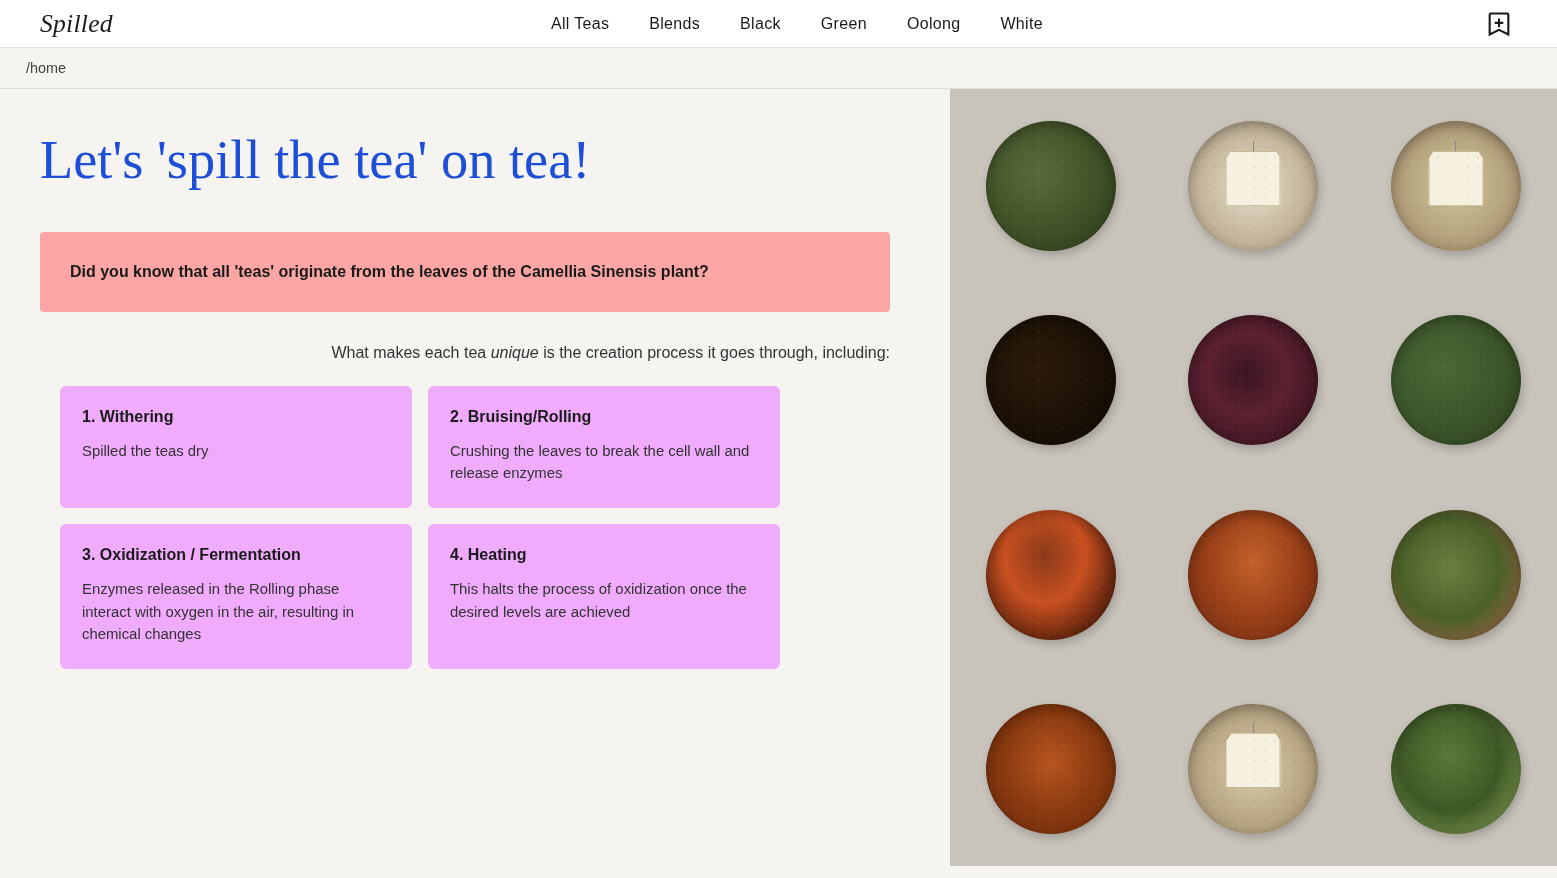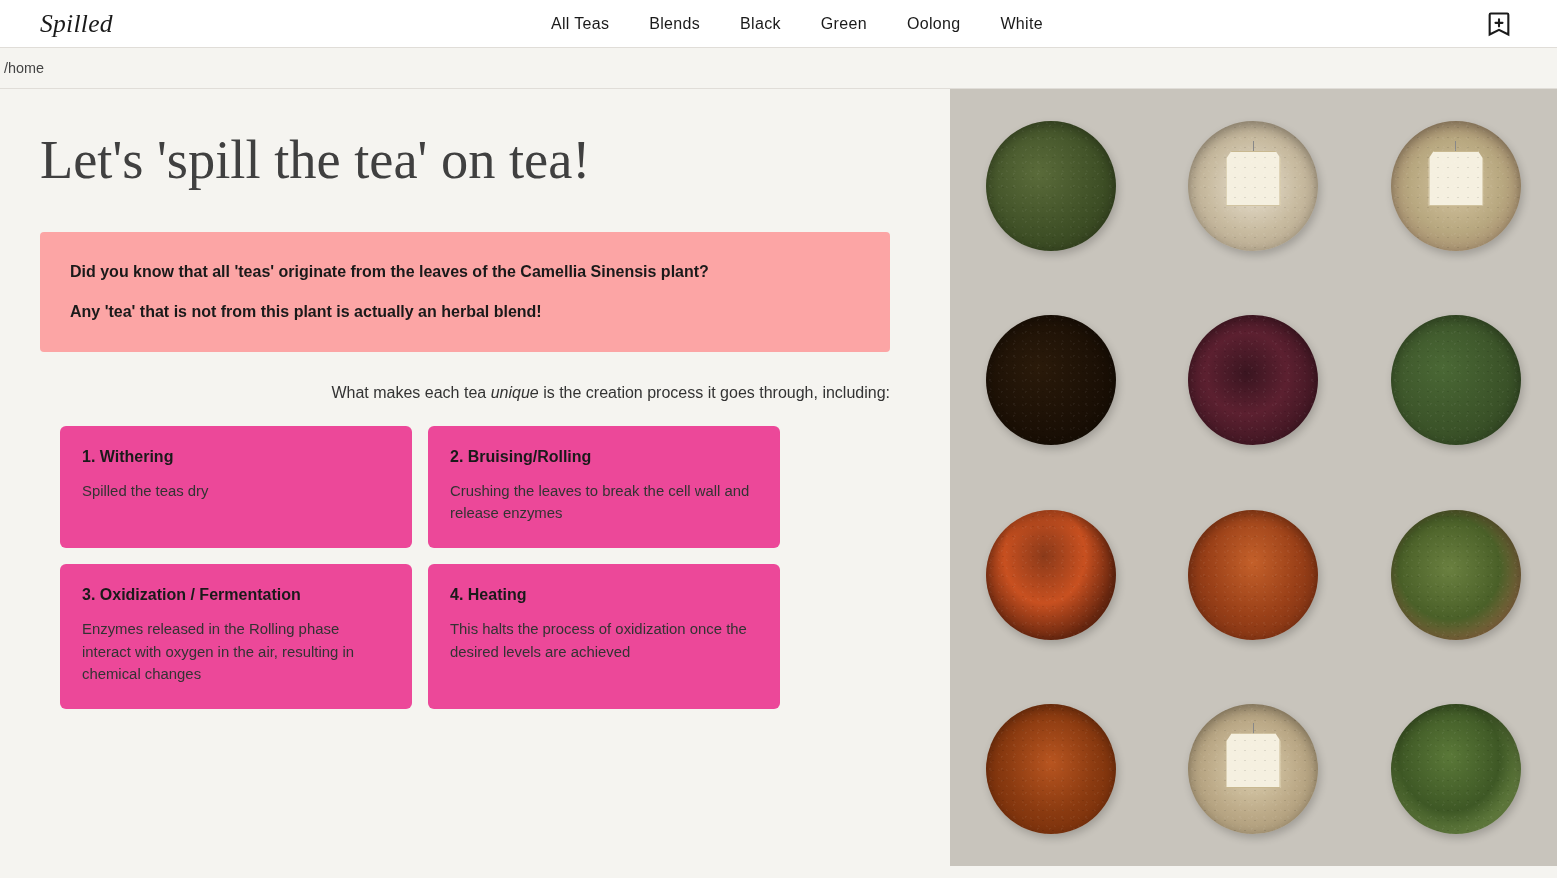--- a/index.html
+++ b/index.html
@@ -48,21 +48,21 @@
     .bookmark-icon svg {
       width: 28px;
       height: 28px;
       stroke: #1a1a1a;
       fill: none;
       stroke-width: 1.8;
     }
 
     
     .breadcrumb-bar {
-      padding: 12px 4px;
+      padding: 12px 26px;
       background: #f5f4f0;
       border-bottom: 1px solid #e0ddd8;
       font-family: Arial, sans-serif;
       font-size: 0.9rem;
       color: #444;
     }
 
     
     .main-layout {
       display: flex;
@@ -77,21 +77,21 @@
       background: #f5f4f0;
       overflow-y: auto;
     }
 
     .hero-title {
       font-size: 3.4rem;
       font-weight: 400;
       font-family: Georgia, serif;
       line-height: 1.15;
       margin-bottom: 40px;
-      color: #404040;
+      color: #1d4ed8;
     }
 
     .facts-section {
       background: #fca5a5;
       border-radius: 4px;
       padding: 28px 30px;
       margin-bottom: 32px;
     }
     .fact-line {
       font-family: Arial, sans-serif;
@@ -117,21 +117,21 @@
 
     .process-grid {
       display: grid;
       grid-template-columns: 1fr 1fr;
       gap: 16px;
       max-width: 720px;
       margin-left: 20px;
     }
 
     .process-card {
-      background: #ec4899;
+      background: #f0abfc;
       border-radius: 6px;
       padding: 22px 22px 24px;
     }
     .process-card-title {
       font-family: Arial, sans-serif;
       font-size: 1rem;
       font-weight: 700;
       color: #1a1a1a;
       margin-bottom: 14px;
     }
@@ -282,21 +282,20 @@
 </div>
 
 <div class="main-layout">
 
   <div class="left-content">
 
     <h1 class="hero-title">Let's 'spill the tea' on tea!</h1>
 
     <div class="facts-section">
       <p class="fact-line">Did you know that all 'teas' originate from the leaves of the Camellia Sinensis plant?</p>
-      <p class="fact-line">Any 'tea' that is not from this plant is actually an herbal blend!</p>
     </div>
 
     <p class="process-intro">
       <span>What makes each tea </span><em>unique</em><span> is the creation process it goes through, including:</span>
     </p>
 
     <div class="process-grid">
 
     <div class="process-card">
     <div class="process-card-title">1. Withering</div>

